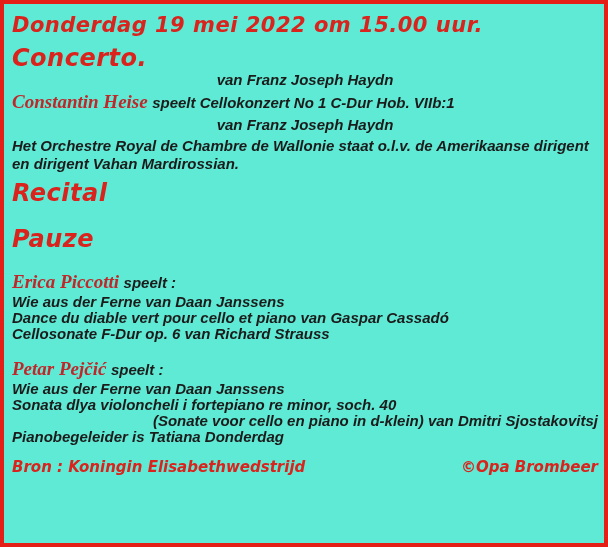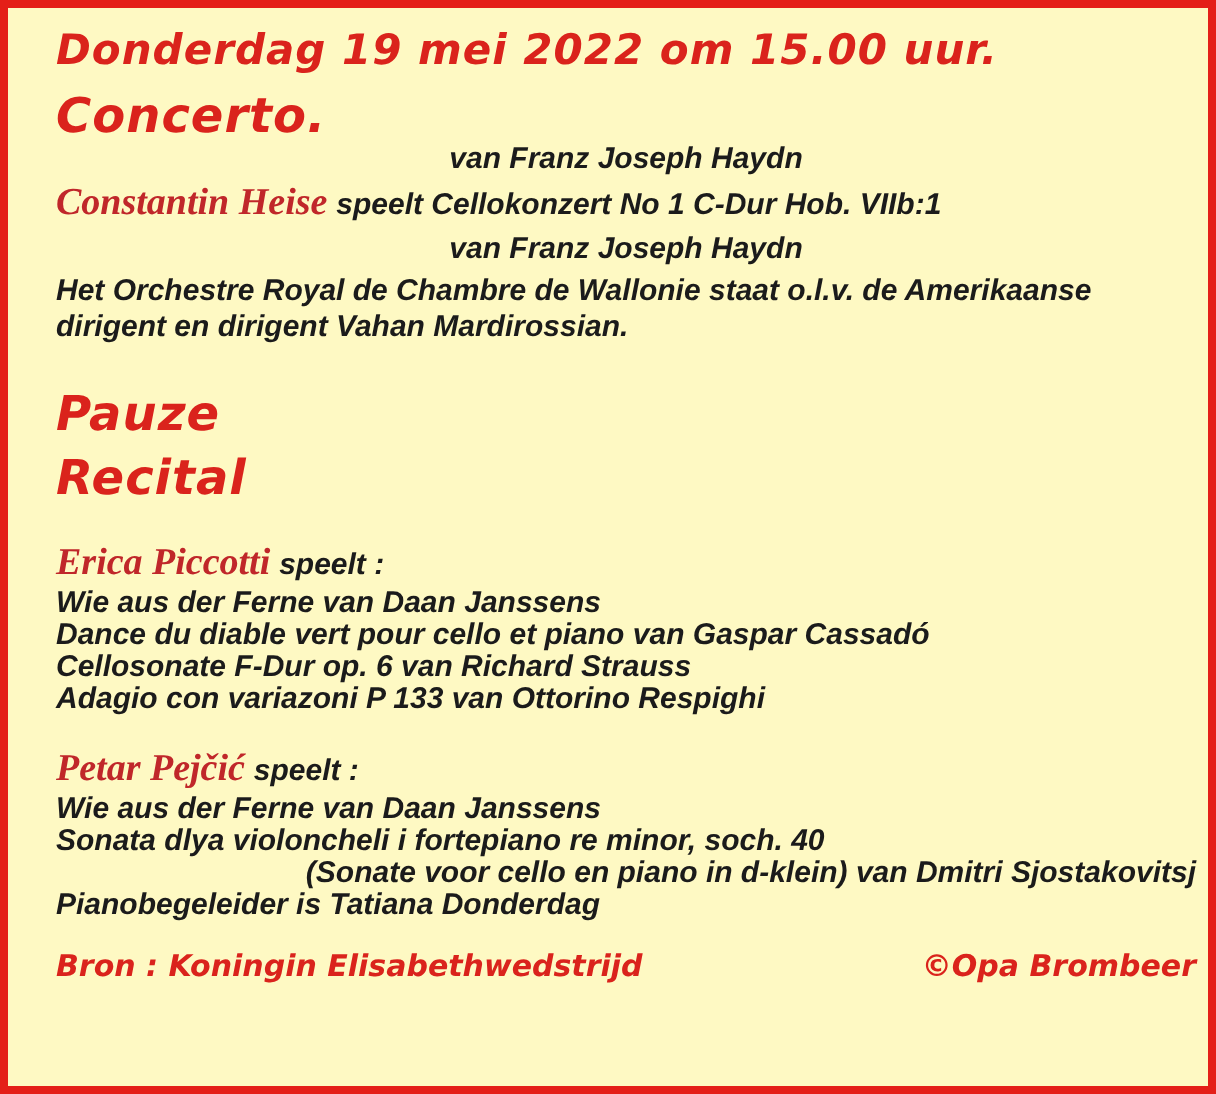--- a/index.html
+++ b/index.html
@@ -2,22 +2,22 @@
 <html><head>
 <meta charset="utf-8">
 <style>
   html, body { margin: 0; padding: 0; background: #fff; }
   .page {
     position: relative;
     width: 608px;
     height: 547px;
     box-sizing: border-box;
     border: 4px solid #e41f18;
-    background: #fef9c3;
-    padding: 8px 6px 0 24px;
+    background: #5eead4;
+    padding: 8px 6px 0 8px;
     overflow: hidden;
     font-family: "Liberation Sans", sans-serif;
   }
   
   .comic {
     font-family: "DejaVu Sans", sans-serif;
     font-style: italic;
     font-weight: bold;
     color: #da231c;
     letter-spacing: 0.5px;
@@ -73,31 +73,30 @@
   <div class="composer body-txt">van Franz Joseph Haydn</div>
 
   <div class="entry">
     <span class="name">Constantin Heise</span>
     <span class="body-txt">speelt Cellokonzert No 1 C-Dur Hob. VIIb:1</span>
   </div>
   <div class="composer body-txt">van Franz Joseph Haydn</div>
 
   <div class="note body-txt">Het Orchestre Royal de Chambre de Wallonie staat o.l.v. de Amerikaanse dirigent en dirigent Vahan Mardirossian.</div>
 
+  <div class="h2 comic recital">Recital</div>
   <div class="h2 comic pauze">Pauze</div>
-  <div class="h2 comic recital">Recital</div>
 
   <div class="performer-block">
     <span class="name">Erica Piccotti</span>
     <span class="body-txt speelt-gap">speelt :</span>
   </div>
   <div class="workline body-txt">Wie aus der Ferne van Daan Janssens</div>
   <div class="workline body-txt">Dance du diable vert pour cello et piano van Gaspar Cassadó</div>
   <div class="workline body-txt">Cellosonate F-Dur op. 6 van Richard Strauss</div>
-  <div class="workline body-txt">Adagio con variazoni P 133 van Ottorino Respighi</div>
 
   <div class="performer-block second">
     <span class="name">Petar Pejčić</span>
     <span class="body-txt speelt-gap">speelt :</span>
   </div>
   <div class="workline body-txt">Wie aus der Ferne van Daan Janssens</div>
   <div class="workline body-txt">Sonata dlya violoncheli i fortepiano re minor, soch. 40</div>
   <div class="workline body-txt right">(Sonate voor cello en piano in d-klein) van Dmitri Sjostakovitsj</div>
   <div class="workline body-txt">Pianobegeleider is Tatiana Donderdag</div>
 

